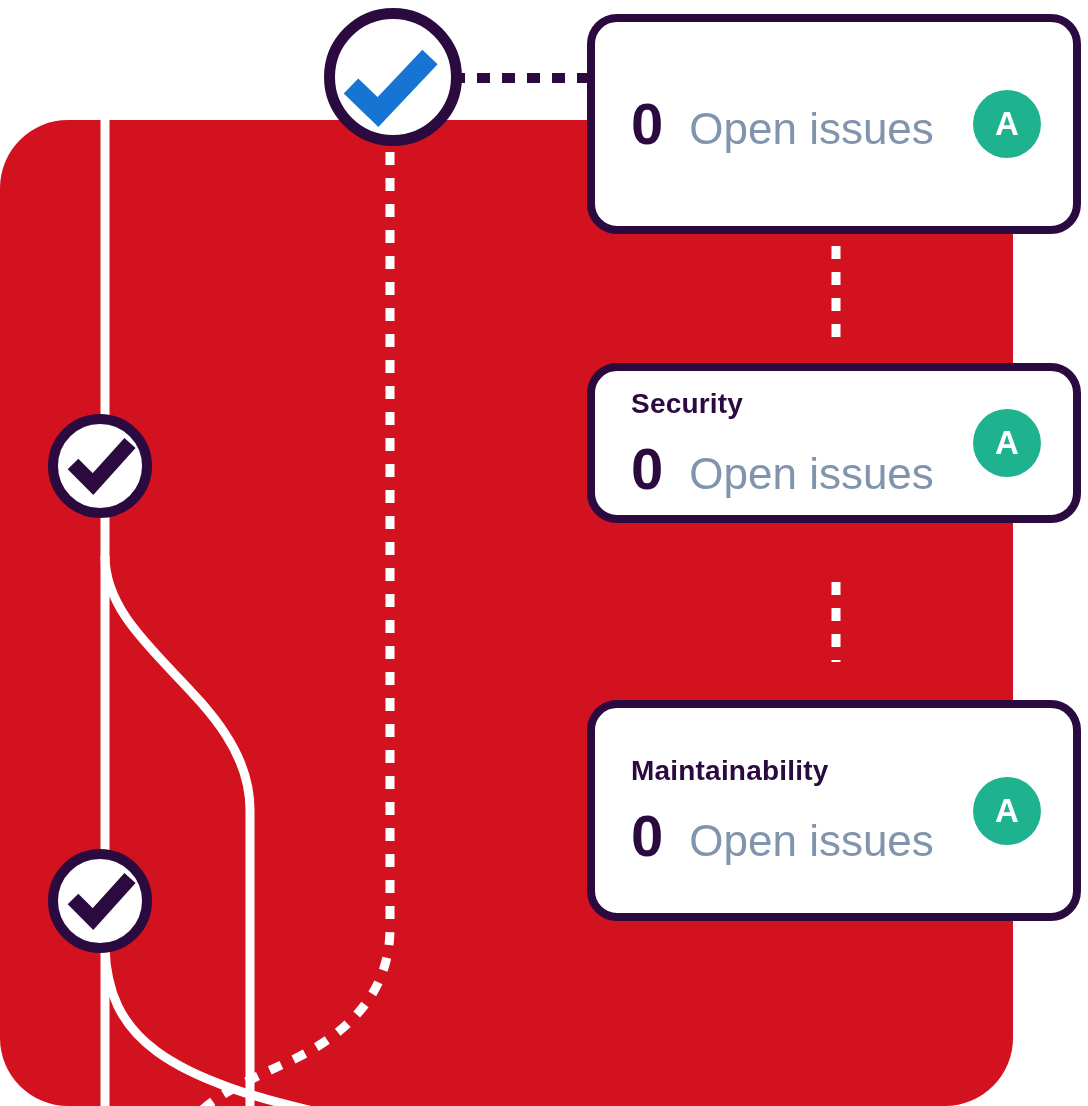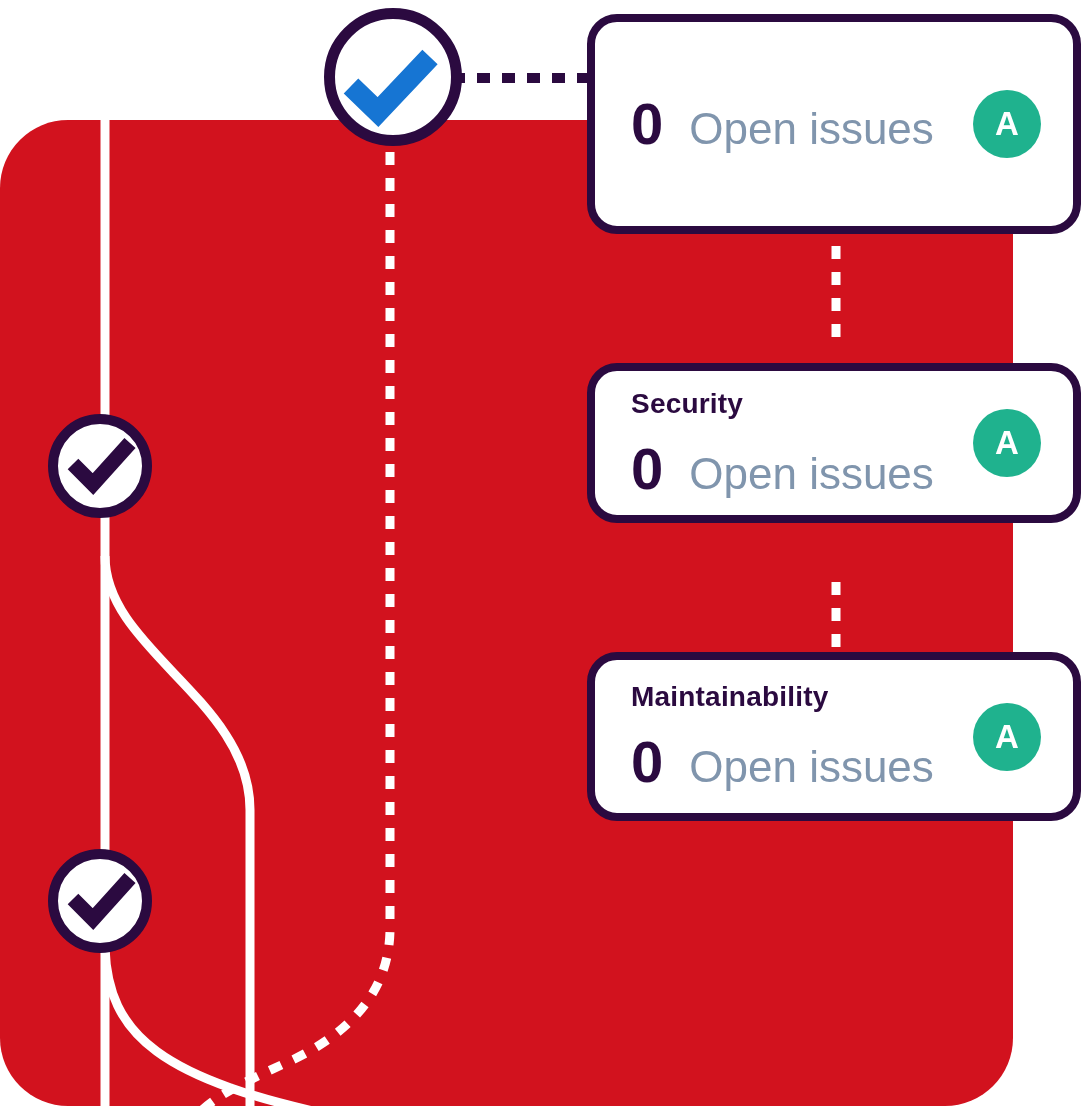--- a/index.html
+++ b/index.html
@@ -82,21 +82,21 @@
     <div class="card-title">Security</div>
     <div class="card-row">
       <span class="card-count">0</span>
       <span class="card-count-label">Open issues</span>
     </div>
     <div class="grade-badge">
       <span>A</span>
     </div>
   </div>
 
-  <div class="card" style="top:652px;height:169px;">
+  <div class="card" style="top:700px;height:221px;">
     <div class="card-title">Maintainability</div>
     <div class="card-row">
       <span class="card-count">0</span>
       <span class="card-count-label">Open issues</span>
     </div>
     <div class="grade-badge">
       <span>A</span>
     </div>
   </div>
 

